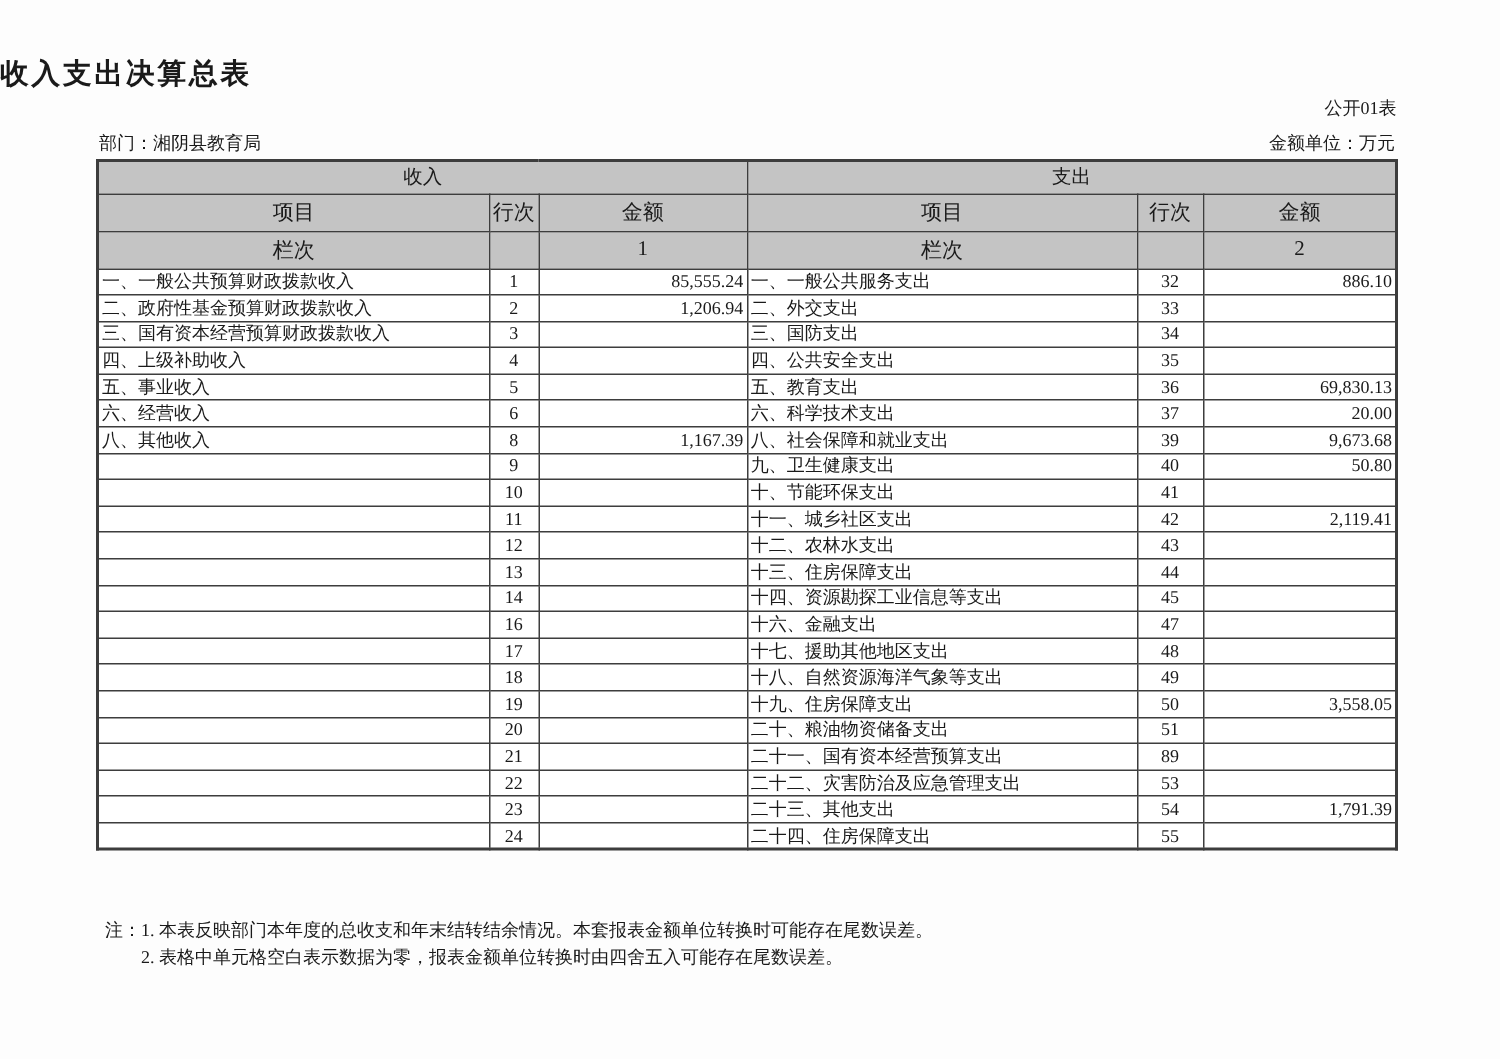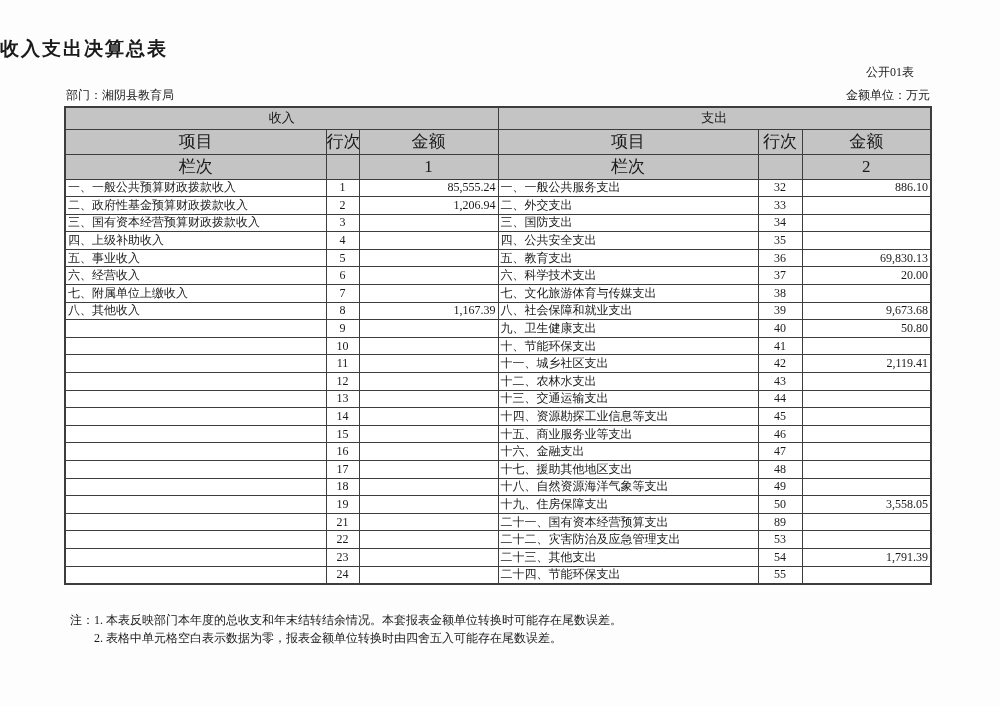--- a/index.html
+++ b/index.html
@@ -12,21 +12,21 @@
   }
   .page-title {
     position: absolute;
     top: 36px; left: 0; width: 1000px;
     font-size: 19px;
     font-weight: bold;
     letter-spacing: 2px;
   }
   .table-code {
     position: absolute;
-    top: 64px; right: 86px;
+    top: 64px; right: 69px;
     font-size: 12px;
   }
   .meta-row {
     position: absolute;
     top: 87px; left: 66px; right: 70px;
     display: flex;
     justify-content: space-between;
     font-size: 12px;
   }
   table.summary {
@@ -39,21 +39,21 @@
   }
   table.summary th, table.summary td {
     border: 1px solid #3d3d3d;
     overflow: hidden;
     white-space: nowrap;
   }
   table.summary th {
     background: #c4c4c4;
     font-weight: normal;
     text-align: center;
-    font-size: 17px;
+    font-size: 14px;
   }
   tr.sec-row th { height: 22px; font-size: 13px; }
   tr.col-row th { height: 25px; }
   tr.lanci-row th { height: 25px; }
   table.summary td {
     height: 17.6px;
     font-size: 12px;
     line-height: 15px;
     background: #fff;
   }
@@ -153,28 +153,20 @@
       </tr>
       <tr>
         <td class="item">六、经营收入</td>
         <td class="line">6</td>
         <td class="amount"></td>
         <td class="item">六、科学技术支出</td>
         <td class="line">37</td>
         <td class="amount">20.00</td>
       </tr>
       <tr>
-        <td class="item">七、附属单位上缴收入</td>
-        <td class="line">7</td>
-        <td class="amount"></td>
-        <td class="item">七、文化旅游体育与传媒支出</td>
-        <td class="line">38</td>
-        <td class="amount"></td>
-      </tr>
-      <tr>
         <td class="item">八、其他收入</td>
         <td class="line">8</td>
         <td class="amount">1,167.39</td>
         <td class="item">八、社会保障和就业支出</td>
         <td class="line">39</td>
         <td class="amount">9,673.68</td>
       </tr>
       <tr>
         <td class="item"></td>
         <td class="line">9</td>
@@ -204,38 +196,30 @@
         <td class="line">12</td>
         <td class="amount"></td>
         <td class="item">十二、农林水支出</td>
         <td class="line">43</td>
         <td class="amount"></td>
       </tr>
       <tr>
         <td class="item"></td>
         <td class="line">13</td>
         <td class="amount"></td>
-        <td class="item">十三、交通运输支出</td>
+        <td class="item">十三、住房保障支出</td>
         <td class="line">44</td>
         <td class="amount"></td>
       </tr>
       <tr>
         <td class="item"></td>
         <td class="line">14</td>
         <td class="amount"></td>
         <td class="item">十四、资源勘探工业信息等支出</td>
         <td class="line">45</td>
-        <td class="amount"></td>
-      </tr>
-      <tr>
-        <td class="item"></td>
-        <td class="line">15</td>
-        <td class="amount"></td>
-        <td class="item">十五、商业服务业等支出</td>
-        <td class="line">46</td>
         <td class="amount"></td>
       </tr>
       <tr>
         <td class="item"></td>
         <td class="line">16</td>
         <td class="amount"></td>
         <td class="item">十六、金融支出</td>
         <td class="line">47</td>
         <td class="amount"></td>
       </tr>
@@ -258,20 +242,28 @@
       <tr>
         <td class="item"></td>
         <td class="line">19</td>
         <td class="amount"></td>
         <td class="item">十九、住房保障支出</td>
         <td class="line">50</td>
         <td class="amount">3,558.05</td>
       </tr>
       <tr>
         <td class="item"></td>
+        <td class="line">20</td>
+        <td class="amount"></td>
+        <td class="item">二十、粮油物资储备支出</td>
+        <td class="line">51</td>
+        <td class="amount"></td>
+      </tr>
+      <tr>
+        <td class="item"></td>
         <td class="line">21</td>
         <td class="amount"></td>
         <td class="item">二十一、国有资本经营预算支出</td>
         <td class="line">89</td>
         <td class="amount"></td>
       </tr>
       <tr>
         <td class="item"></td>
         <td class="line">22</td>
         <td class="amount"></td>
@@ -284,21 +276,21 @@
         <td class="line">23</td>
         <td class="amount"></td>
         <td class="item">二十三、其他支出</td>
         <td class="line">54</td>
         <td class="amount">1,791.39</td>
       </tr>
       <tr>
         <td class="item"></td>
         <td class="line">24</td>
         <td class="amount"></td>
-        <td class="item">二十四、节能环保支出</td>
+        <td class="item">二十四、住房保障支出</td>
         <td class="line">55</td>
         <td class="amount"></td>
       </tr>
     </tbody>
 </table>
 
 <div class="notes">
   <div class="note-1">注：1. 本表反映部门本年度的总收支和年末结转结余情况。本套报表金额单位转换时可能存在尾数误差。</div>
   <div class="note-2">2. 表格中单元格空白表示数据为零，报表金额单位转换时由四舍五入可能存在尾数误差。</div>
 </div>

